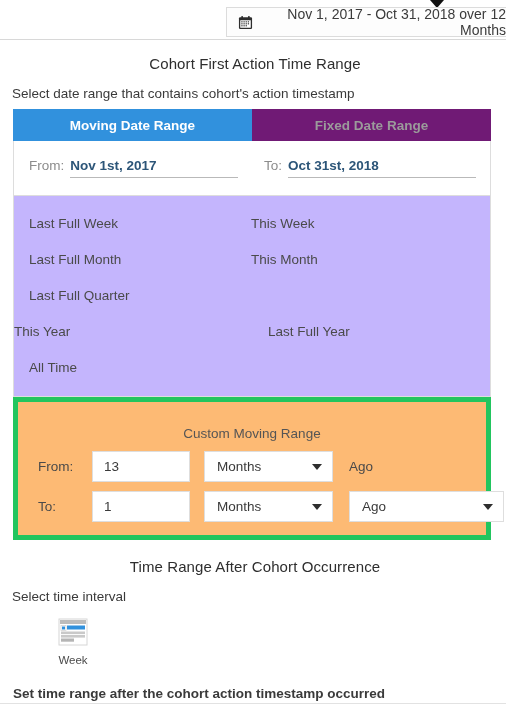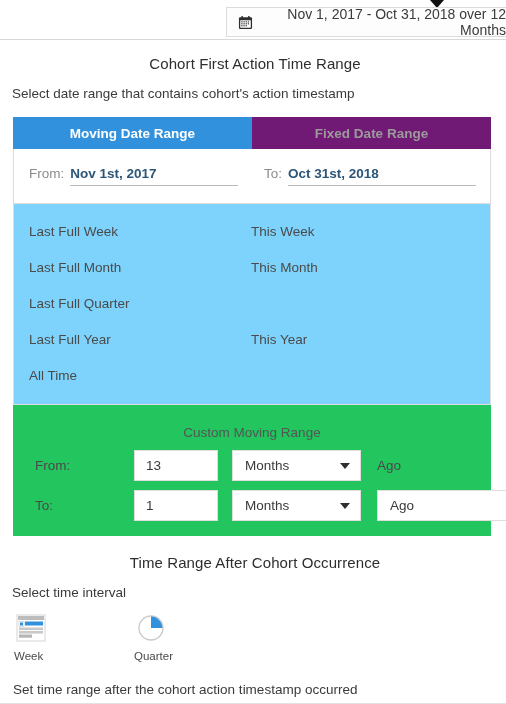--- a/index.html
+++ b/index.html
@@ -70,21 +70,21 @@
   .sub-label {
     font-size: 13.5px;
     font-weight: normal;
     color: #3a3a3a;
     margin: 14px 0 6px 12px;
   }
 
   
   .tabs {
     display: flex;
-    margin: 16px 15px 0 13px;
+    margin: 8px 15px 0 13px;
     height: 32px;
   }
   .tab {
     flex: 1;
     display: flex;
     align-items: center;
     justify-content: center;
     font-size: 13.5px;
     font-weight: bold;
     box-sizing: border-box;
@@ -131,44 +131,44 @@
     flex: 1;
     white-space: nowrap;
   }
   .ft-group.one .ft-val { max-width: 168px; }
 
   
   .presets {
     margin: 0 15px 0 13px;
     border: 1px solid #dddddd;
     border-top: none;
-    background: #7dd3fc;
+    background: #c4b5fd;
     box-sizing: border-box;
     padding: 9px 0 11px 0;
   }
   .preset-row {
     display: flex;
     height: 36px;
     align-items: center;
   }
   .preset-item {
     font-size: 13.5px;
     color: #4a4a4a;
     box-sizing: border-box;
   }
   .preset-item.c1 { width: 237px; padding-left: 15px; }
   .preset-item.c2 { flex: 1; }
 
   
   .cmr {
     margin: 0 15px 0 13px;
-    border: 2px solid #22c55e;
-    box-sizing: border-box;
-    background: #22c55e;
-    padding: 18px 0 13px 0;
+    border: 5px solid #22c55e;
+    box-sizing: border-box;
+    background: #fdba74;
+    padding: 24px 0 13px 0;
   }
   .cmr-title {
     text-align: center;
     font-size: 13.5px;
     color: #555555;
     margin-bottom: 10px;
   }
   .cmr-row {
     display: flex;
     align-items: center;
@@ -176,32 +176,31 @@
     margin-bottom: 9px;
   }
   .cmr-row:last-child { margin-bottom: 0; }
   .cmr-lab {
     font-size: 13.5px;
     color: #4a4a4a;
     width: 54px;
     flex: none;
   }
   .num-box {
-    width: 84px;
+    width: 98px;
     height: 31px;
     border: 1px solid #dedede;
     box-sizing: border-box;
     background: #ffffff;
     display: flex;
     align-items: center;
     padding-left: 11px;
     font-size: 13.5px;
     color: #3a3a3a;
     flex: none;
-    margin-left: 45px;
   }
   .sel-box {
     height: 31px;
     border: 1px solid #dedede;
     box-sizing: border-box;
     background: #ffffff;
     display: flex;
     align-items: center;
     padding: 0 10px 0 12px;
     font-size: 13.5px;
@@ -228,39 +227,39 @@
   
   .intervals {
     display: flex;
     margin: 4px 13px 0 13px;
   }
   .interval {
     width: 25%;
     box-sizing: border-box;
     display: flex;
     flex-direction: column;
-    align-items: flex-start;
+    align-items: center;
     padding: 6px 0 4px 0;
     border: 1px solid transparent;
   }
   .interval.selected {
     border: 1px solid #4a9fdc;
   }
   .iv-label {
     font-size: 11.5px;
     color: #4a4a4a;
     margin-top: 7px;
   }
   .interval.selected .iv-label { font-weight: bold; color: #333333; }
   .iv-icon { width: 34px; height: 30px; display: block; }
 
   
   .bottom-label {
     font-size: 13.5px;
-    font-weight: normal;
+    font-weight: bold;
     color: #3a3a3a;
     margin: 15px 0 7px 13px;
   }
   .bottom-row {
     display: flex;
     align-items: center;
     margin-left: 13px;
   }
   .bottom-num {
     width: 115px;
@@ -343,22 +342,22 @@
     <div class="preset-item c2">This Week</div>
   </div>
   <div class="preset-row">
     <div class="preset-item c1">Last Full Month</div>
     <div class="preset-item c2">This Month</div>
   </div>
   <div class="preset-row">
     <div class="preset-item c1">Last Full Quarter</div>
   </div>
   <div class="preset-row">
+    <div class="preset-item c2">This Year</div>
     <div class="preset-item c1">Last Full Year</div>
-    <div class="preset-item c2">This Year</div>
   </div>
   <div class="preset-row">
     <div class="preset-item c1">All Time</div>
     <div class="preset-item c2"></div>
   </div>
 </div>
 
 <div class="cmr">
   <div class="cmr-title">Custom Moving Range</div>
 
@@ -399,27 +398,20 @@
       <rect x="6" y="9.5" width="3" height="3" fill="#3191dd"></rect>
       <rect x="11" y="8.5" width="18" height="4" fill="#3191dd"></rect>
       <rect x="5" y="14.5" width="24" height="2.6" fill="#c9c9c9"></rect>
       <rect x="5" y="18" width="24" height="2.6" fill="#c9c9c9"></rect>
       <rect x="5" y="21.5" width="13" height="3.2" fill="#b5b5b5"></rect>
     </svg>
     <span class="iv-label">Week</span>
   </div>
 
 
-  <div class="interval">
-    <svg class="iv-icon" viewBox="0 0 34 30">
-      <circle cx="17" cy="15" r="12" fill="#ffffff" stroke="#c9c9c9" stroke-width="1.3"></circle>
-      <path d="M17 15 L17 3.6 A11.4 11.4 0 0 1 28.4 15 Z" fill="#3191dd"></path>
-    </svg>
-    <span class="iv-label">Quarter</span>
-  </div>
 
 
 </div>
 
 <div class="bottom-label">Set time range after the cohort action timestamp occurred</div>
 <div class="bottom-row">
   <div class="bottom-num">12</div>
   <div class="bottom-unit">Months</div>
 </div>
 

